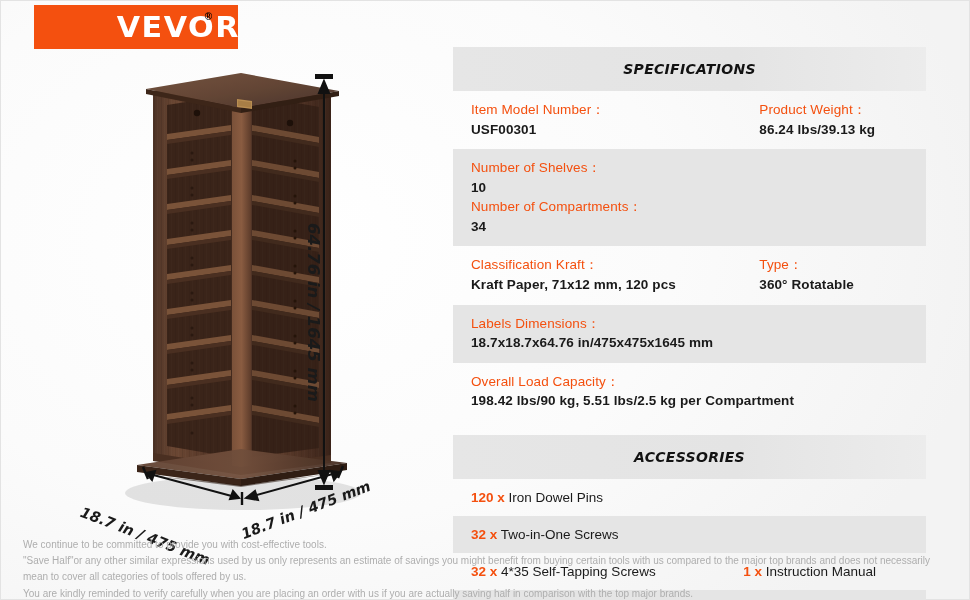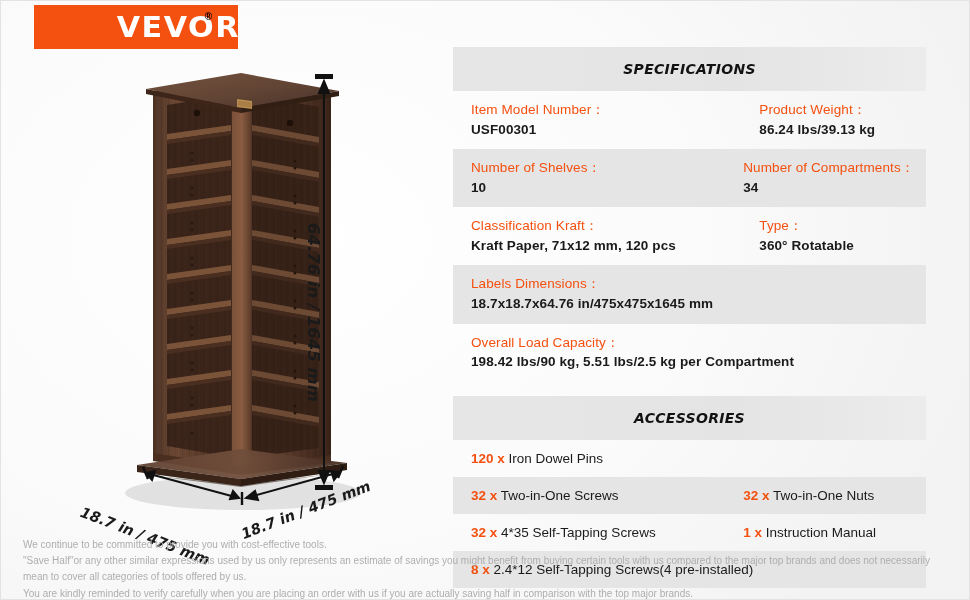--- a/index.html
+++ b/index.html
@@ -61,21 +61,21 @@
 
   .sec-header {
     height:44px; display:flex; align-items:center; justify-content:center;
     background:linear-gradient(to right,#e6e6e6 0%,#e4e4e4 60%,#ececec 100%);
     font-size:14px; font-weight:bold; font-style:italic;
     color:#121212; letter-spacing:0.3px;
     font-family:"DejaVu Sans", sans-serif;
   }
 
   .spec-row { display:flex; padding:9px 0 10px 18px; }
-  .spec-row.alt { background:#e5e5e5; }
+  .spec-row.alt { background:#e5e5e5;flex-direction:column; }
   .spec-row.plain { background:transparent;gap:40px; }
   .spec-cell { width:283px; }
   .spec-cell.right { width:190px; }
   .spec-cell.full { width:455px; }
   .spec-key {
     color:#F4500F; font-size:13.5px; font-weight:normal;
     line-height:1.45; letter-spacing:0.1px;
   }
   .spec-val {
     color:#1a1a1a; font-size:13.5px; font-weight:bold;
@@ -384,24 +384,20 @@
         <span class="acc-qty">120 x</span>
         <span class="acc-name">Iron Dowel Pins</span>
       </div>
     </div>
 
     <div class="acc-row alt">
       <div class="acc-cell">
         <span class="acc-qty">32 x</span>
         <span class="acc-name">Two-in-One Screws</span>
       </div>
-      <div class="acc-cell right">
-        <span class="acc-qty">32 x</span>
-        <span class="acc-name">Two-in-One Nuts</span>
-      </div>
     </div>
 
     <div class="acc-row plain">
       <div class="acc-cell">
         <span class="acc-qty">32 x</span>
         <span class="acc-name">4*35 Self-Tapping Screws</span>
       </div>
       <div class="acc-cell right">
         <span class="acc-qty">1 x</span>
         <span class="acc-name">Instruction Manual</span>

